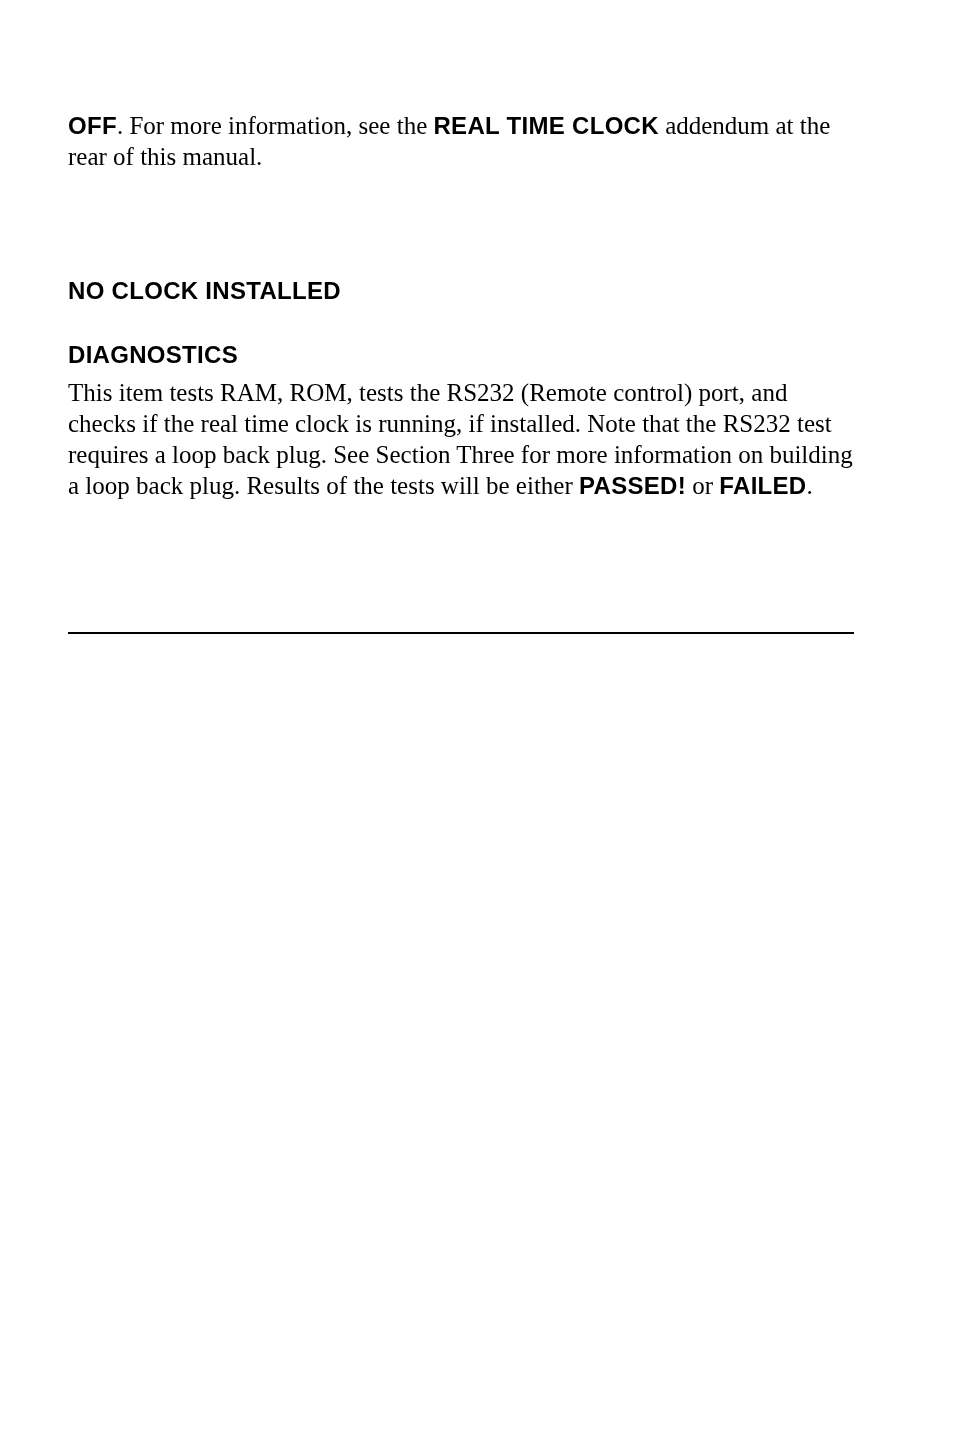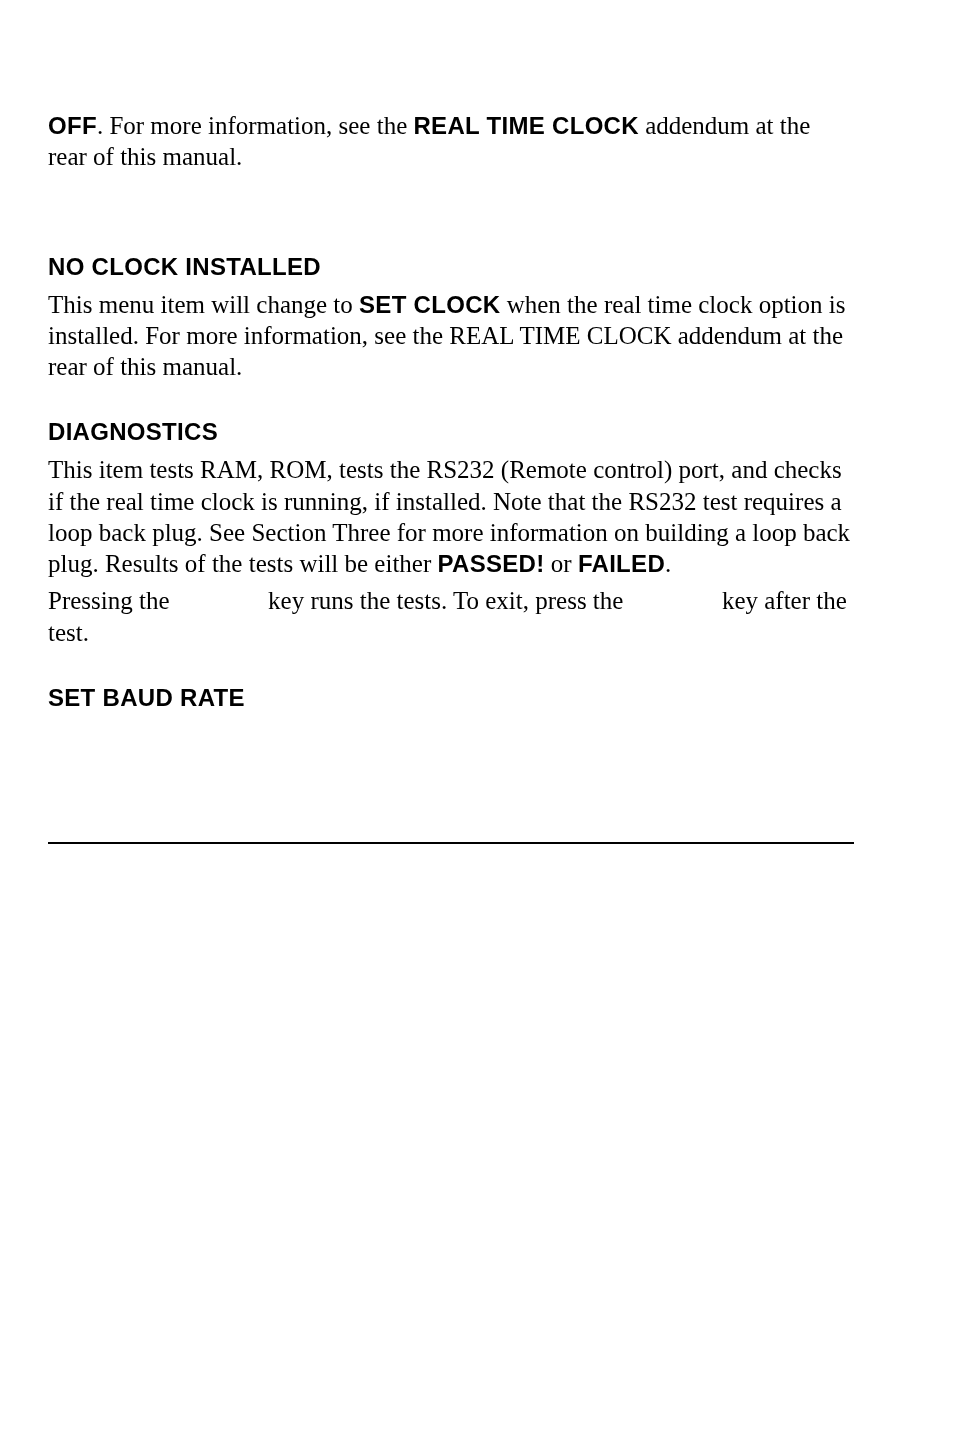--- a/index.html
+++ b/index.html
@@ -6,21 +6,21 @@
     margin: 0;
     padding: 0;
     background: #ffffff;
     font-family: "Times New Roman", Times, serif;
     color: #000000;
     width: 954px;
     height: 1431px;
     box-sizing: border-box;
   }
   .page {
-    padding: 110px 100px 60px 48px;
+    padding: 110px 100px 60px 68px;
   }
   .body-text {
     font-size: 25px;
     line-height: 1.25;
     margin: 0 0 36px 0;
   }
   .section-heading {
     font-family: Arial, Helvetica, sans-serif;
     font-weight: 900;
     font-size: 24px;
@@ -35,21 +35,21 @@
   }
   .section-block {
     margin-bottom: 36px;
   }
   .para {
     font-size: 25px;
     line-height: 1.25;
     margin: 0 0 6px 0;
   }
   .extra-top-gap {
-    margin-top: 80px;
+    margin-top: 104px;
   }
   .hr-bottom {
     border: none;
     border-top: 2px solid #000000;
     margin: 130px 0 0 0;
   }
   .keygap {
     display: inline-block;
     width: 86px;
   }
@@ -62,35 +62,28 @@
 <body>
 
 <div class="page">
 
   <p class="body-text">
     <span class="bold-sans">OFF</span><span>. For more information, see the </span><span class="bold-sans">REAL TIME CLOCK</span><span> addendum at the rear of this manual.</span>
   </p>
 
   <div class="section-block extra-top-gap">
     <h2 class="section-heading">NO CLOCK INSTALLED</h2>
-    <p class="para">
-      <span>This menu item will change to </span><span class="bold-sans">SET CLOCK</span><span> when the real time clock option is installed. For more information, see the REAL TIME CLOCK addendum at the rear of this manual.</span>
-    </p>
   </div>
 
   <div class="section-block">
     <h2 class="section-heading">DIAGNOSTICS</h2>
     <p class="para">
       <span>This item tests RAM, ROM, tests the RS232 (Remote control) port, and checks if the real time clock is running, if installed. Note that the RS232 test requires a loop back plug. See Section Three for more information on building a loop back plug. Results of the tests will be either </span><span class="bold-sans">PASSED!</span><span> or </span><span class="bold-sans">FAILED</span><span>.</span>
     </p>
-    <p class="para">
-      <span>Pressing the </span><span class="keygap"></span><span> key runs the tests. To exit, press the </span><span class="keygap"></span><span> key after the test.</span>
-    </p>
   </div>
 
   <div class="section-block">
-    <h2 class="section-heading">SET BAUD RATE</h2>
   </div>
 
 
   <hr class="hr-bottom">
 
 </div>
 
 </body></html>

